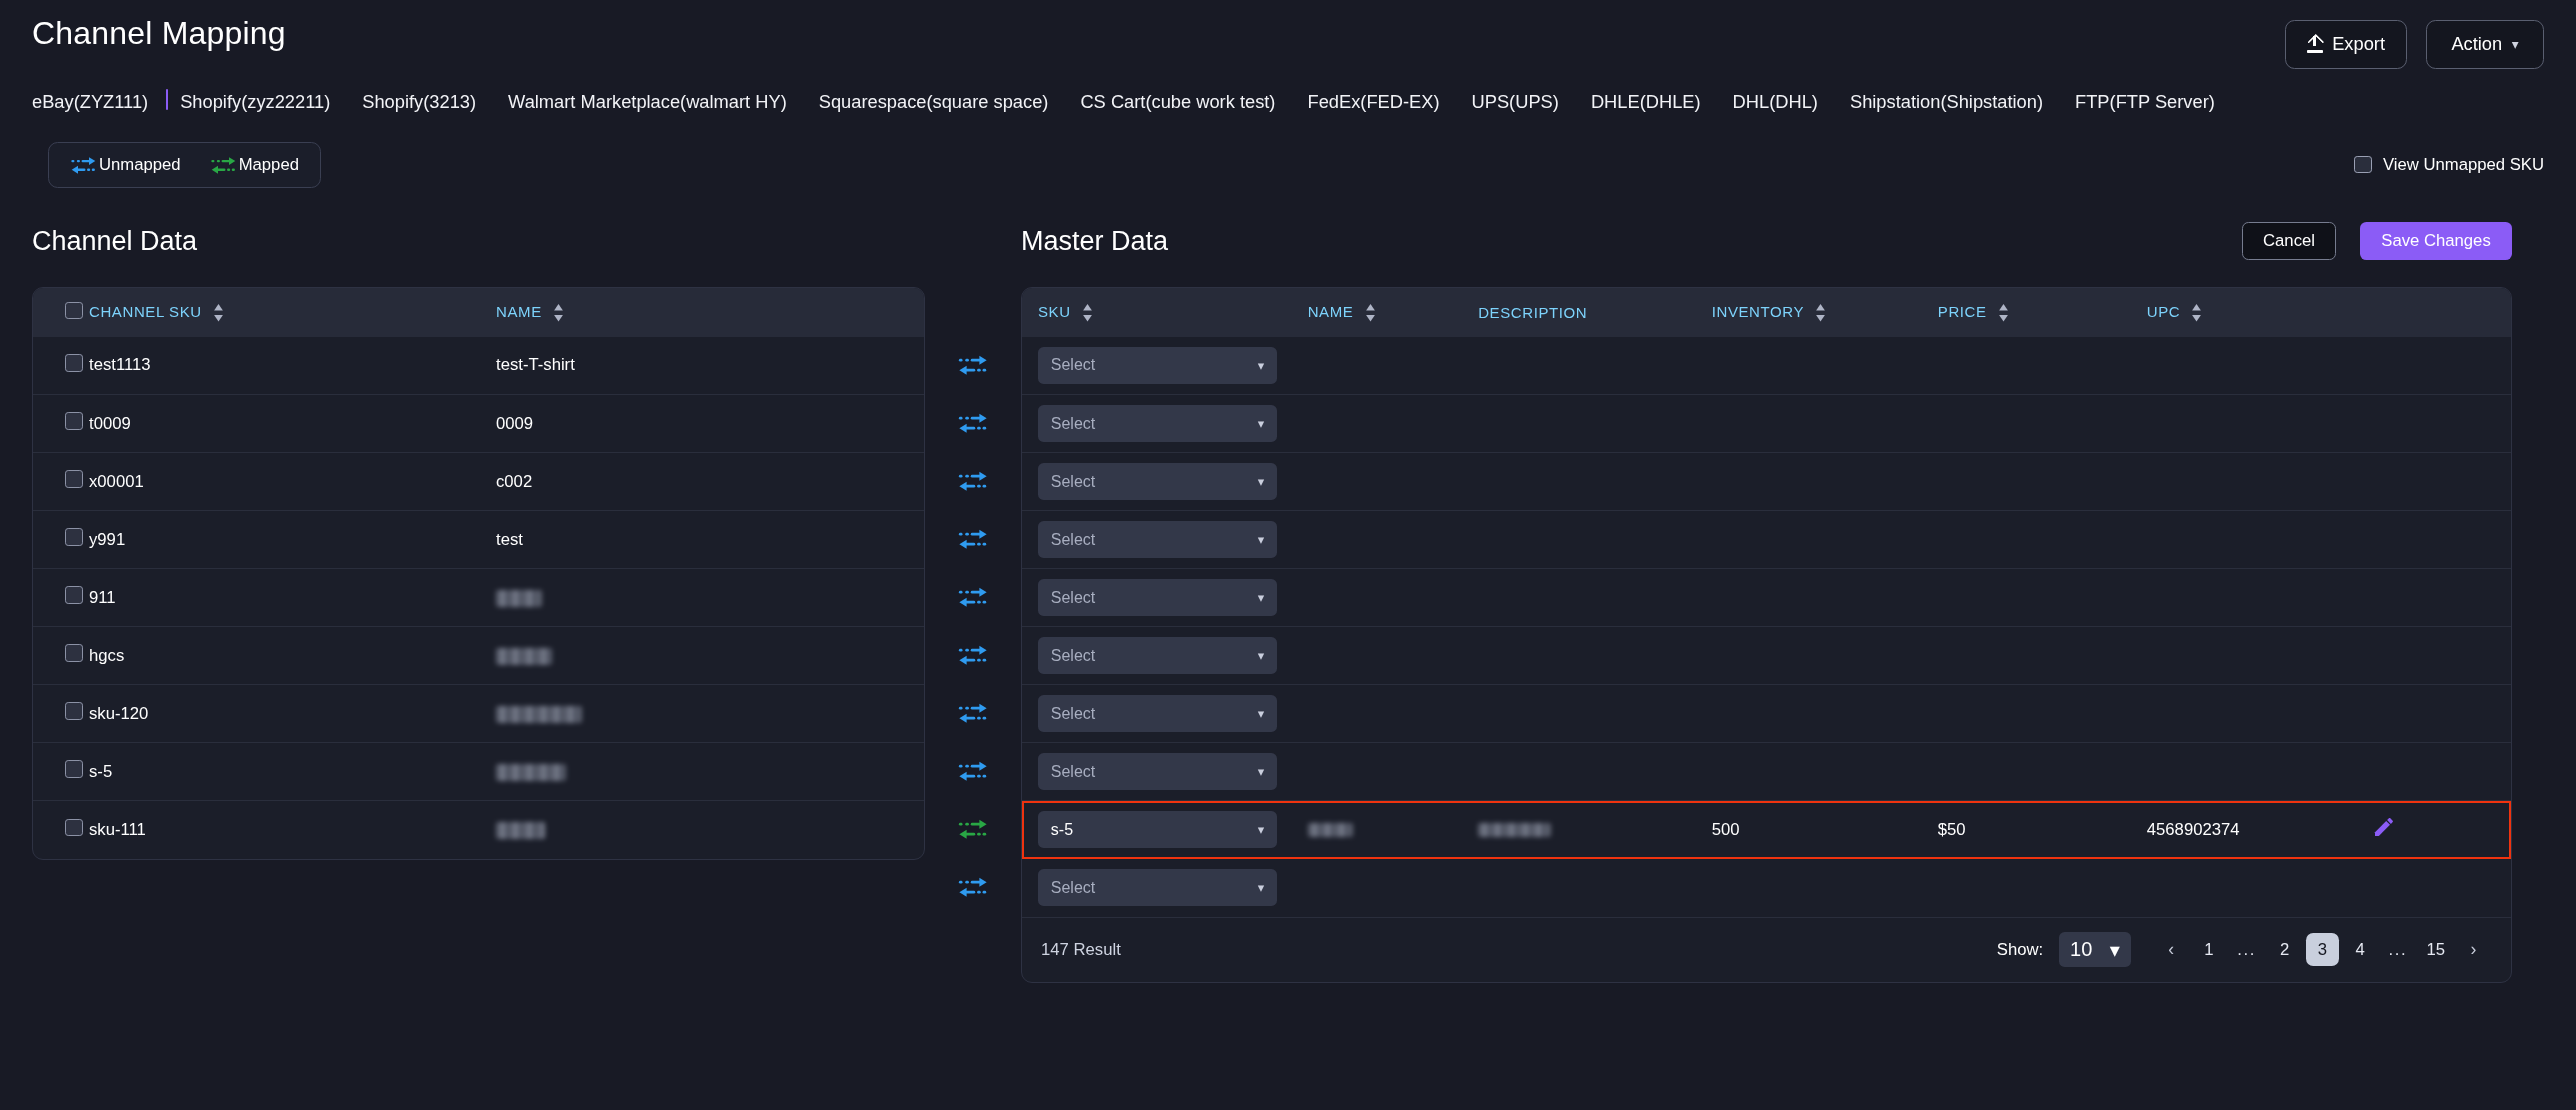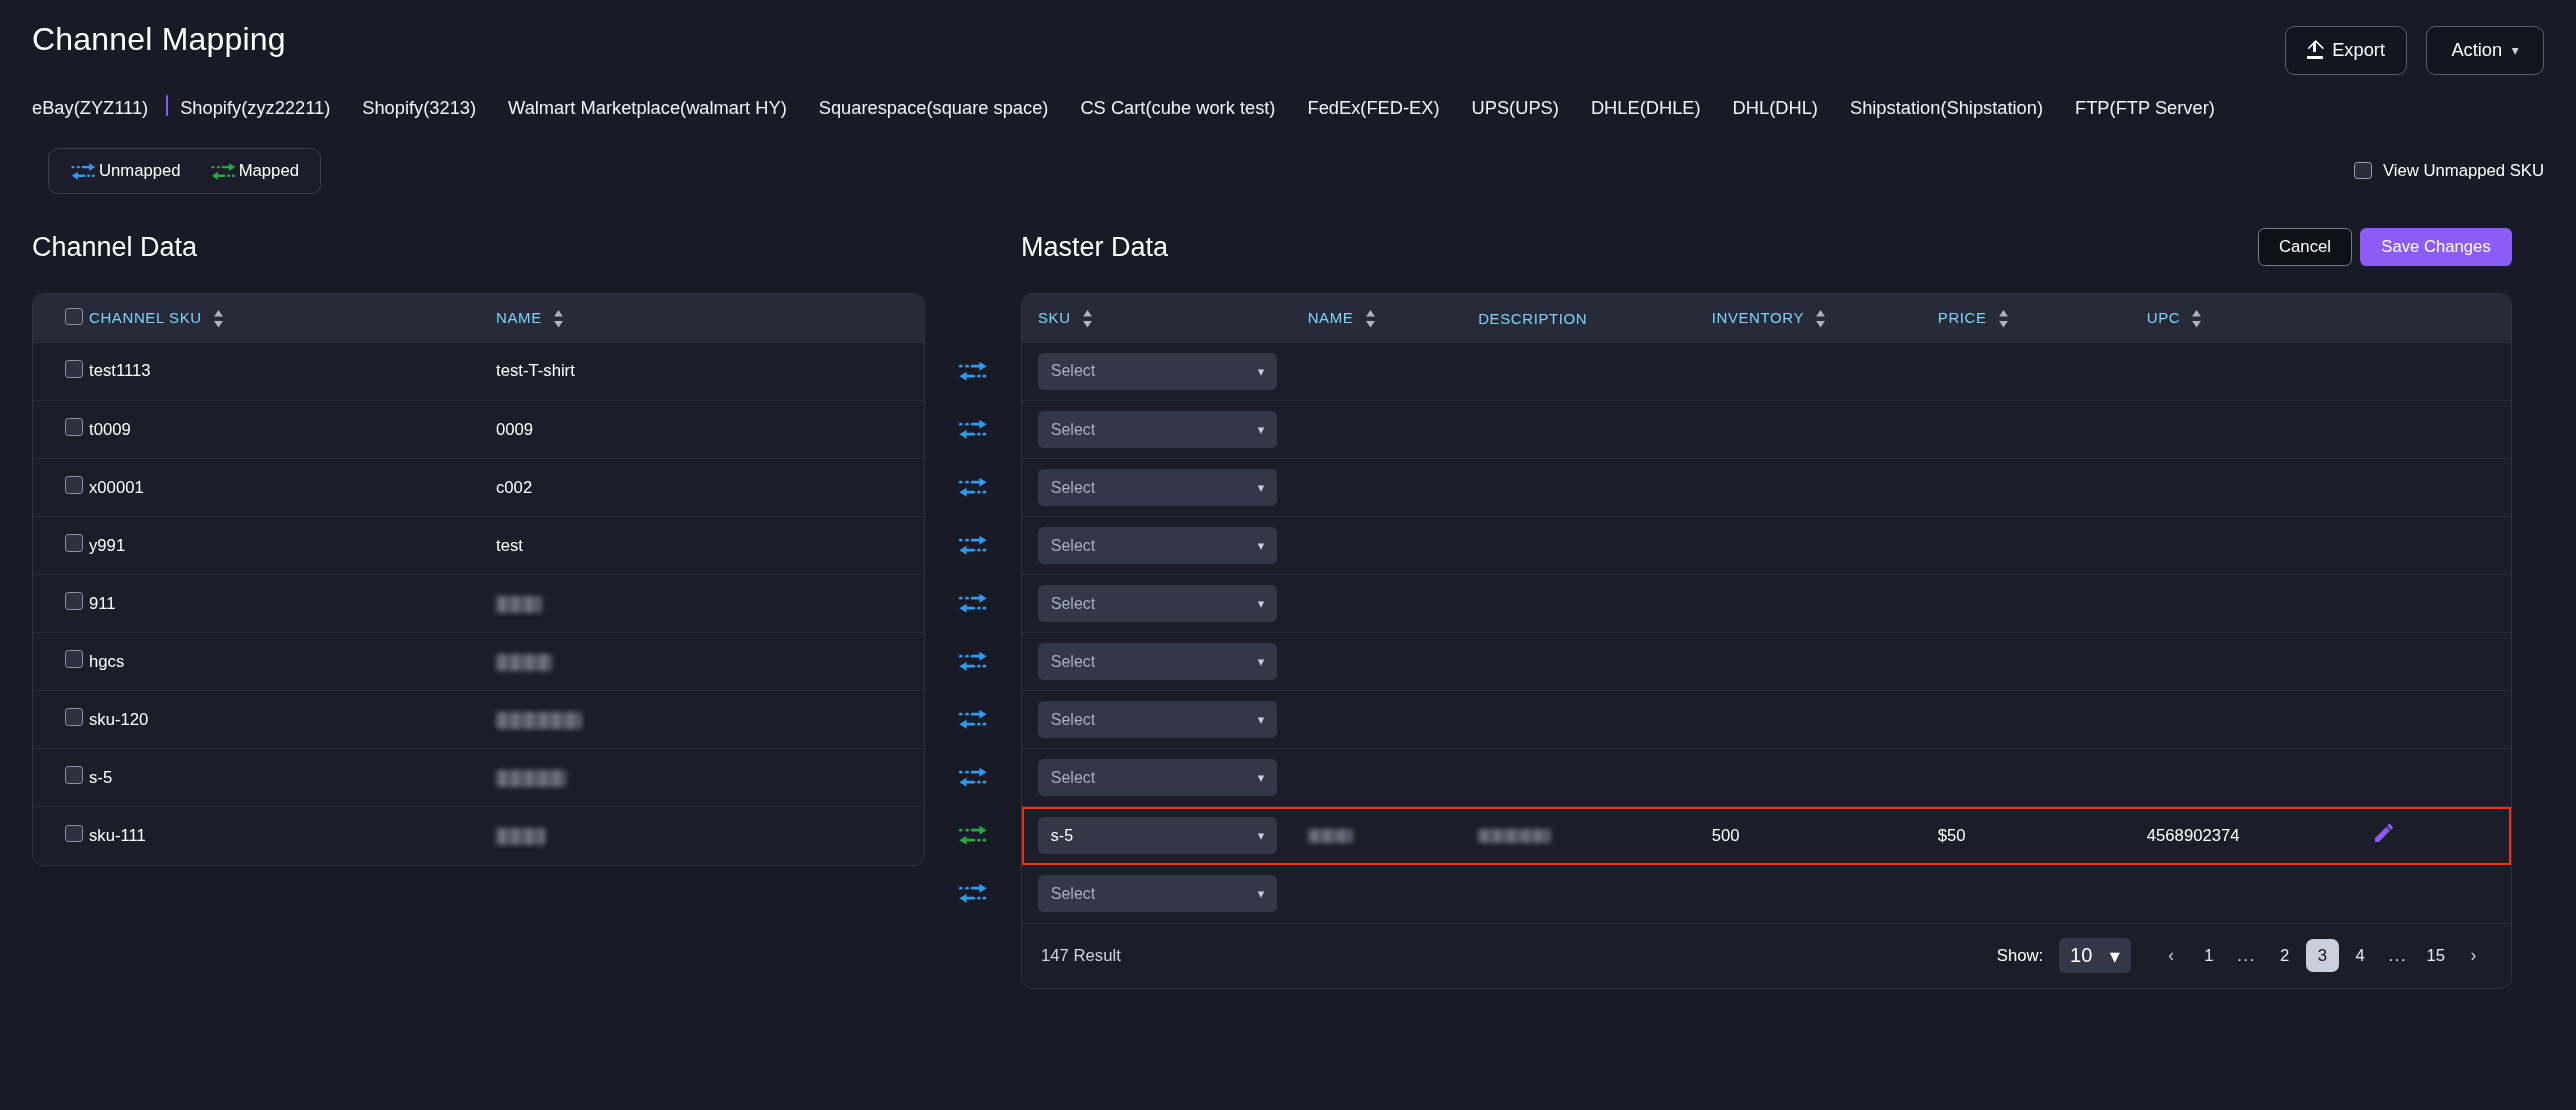--- a/index.html
+++ b/index.html
@@ -8,21 +8,21 @@
     background: #181a25;
     font-family: "Liberation Sans", sans-serif;
     color: #e8eaf0;
     overflow: hidden;
   }
   .page { position: relative; width: 2576px; height: 1111px; }
 
   
   .topbar {
     display: flex; align-items: flex-start; justify-content: space-between;
-    padding: 21px 32px 0 32px;
+    padding: 15px 32px 0 32px;
   }
   .page-title { font-size: 32px; font-weight: 400; letter-spacing: 0.2px; color: #ffffff; }
   .topbar-actions { display: flex; gap: 19px; padding-top: 4.8px; }
   .btn-outline {
     display: flex; align-items: center; justify-content: center; gap: 9.6px;
     min-width: 118px; height: 49px; padding: 0 21px;
     border: 0.8px solid #5a5f70; border-radius: 9.6px;
     background: #14161f; color: #ffffff; font-size: 18.3px;
     cursor: pointer;
   }
@@ -75,21 +75,21 @@
   .panels { display: flex; padding: 32px 0 0 0; }
   .left-col { width: 925px; padding-left: 32px; }
   .mid-col  { width: 96px; }
   .right-col{ width: 1523px; padding-right: 32px; }
 
   .section-title { font-size: 27px; font-weight: 400; color: #ffffff; }
   .section-head {
     display: flex; align-items: center; justify-content: space-between;
     height: 43px; margin-bottom: 24px;
   }
-  .head-actions { display: flex; gap: 8px; align-items: center; }
+  .head-actions { display: flex; gap: 24px; align-items: center; }
   .btn-cancel {
     min-width: 94px; height: 38px; border: 0.8px solid #6d7governance; border-radius: 6.4px;
     border: 0.8px solid #767c8f;
     background: #0f1118; color: #fff; font-size: 16.7px; cursor: pointer;
   }
   .btn-save {
     min-width: 152px; height: 38px; border: none; border-radius: 6.4px;
     background: #8b5cf6; color: #ffffff; font-size: 16.7px; cursor: pointer;
   }
 

